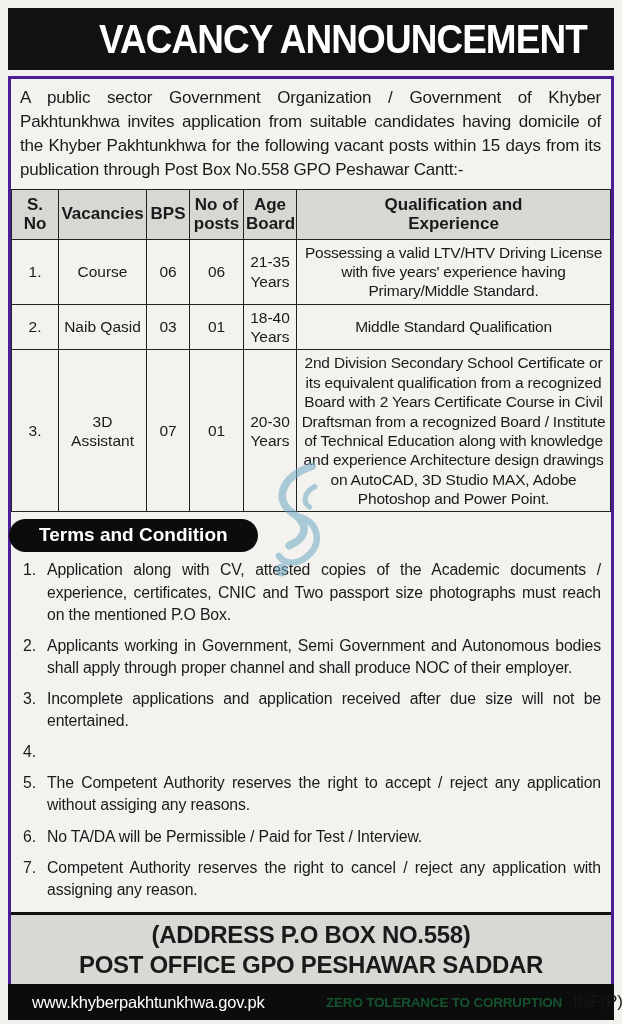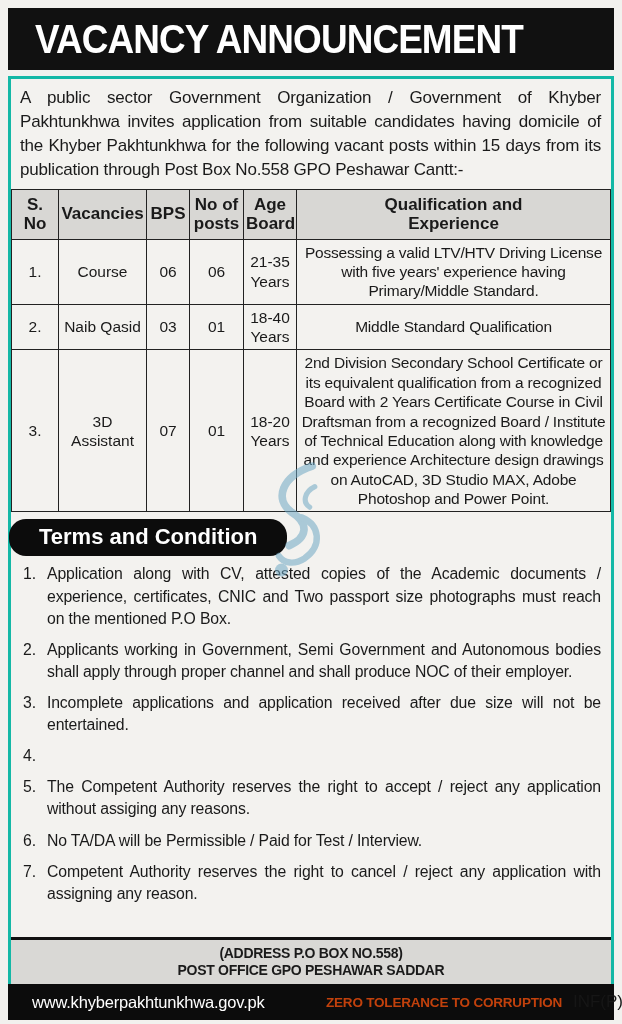--- a/index.html
+++ b/index.html
@@ -11,31 +11,31 @@
     -webkit-font-smoothing:antialiased;
   }
   .page {
     position:relative; width:622px; height:1024px;
     background:#f2f1ee; overflow:hidden;
   }
 
   
   .title-band {
     position:absolute; left:8px; right:8px; top:8px; height:62px;
-    background:#111; display:flex; align-items:center; justify-content:flex-start;
+    background:#111; display:flex; align-items:center; justify-content:flex-end;
   }
   .title-band h1 {
     margin:0; color:#fff; font-size:41px; font-weight:bold;
     white-space:nowrap; transform:scaleX(0.9); letter-spacing:-1px;
   }
 
   
   .content {
     position:absolute; left:8px; right:8px; top:76px; height:912px;
-    border:3px solid #14b8a6; box-sizing:border-box; background:#f3f2ef;
+    border:3px solid #4c1d95; box-sizing:border-box; background:#f3f2ef;
   }
   .intro {
     margin:0; padding:7px 10px 6px 9px;
     font-size:17px; line-height:1.42; text-align:justify;
     letter-spacing:-0.2px;
   }
 
   
   table.vac {
     width:100%; border-collapse:collapse; table-layout:fixed;
@@ -51,56 +51,56 @@
   table.vac td { font-size:15.5px; line-height:1.25; }
   td.qual {
     text-align:justify; padding:4px 8px 5px;
     font-size:15.3px; line-height:1.28; letter-spacing:-0.2px;margin-left:12px;
   }
   .th-qual-inner { display:inline-block; max-width:170px; }
 
   
   .terms-pill {
     display:inline-block; background:#0c0c0c; color:#fff;
-    font-weight:bold; font-size:22px; border-radius:17px;
+    font-weight:bold; font-size:19px; border-radius:17px;
     padding:5px 30px 6px; margin:7px 0 2px -2px;
   }
   .term {
     display:flex; padding:5px 8px 4px 12px;
     font-size:15.8px; line-height:1.4; letter-spacing:-0.15px;
   }
   .term .num { flex:0 0 24px; }
   .term .text { flex:1; text-align:justify; padding-right:2px; }
 
   
   .address {
     position:absolute; left:0; right:0; bottom:0;
     background:#d9d8d5; border-top:3px solid #111;
     text-align:center; font-weight:bold;
-    font-size:14px; line-height:1.22; padding:5px 0 6px;
+    font-size:24px; line-height:1.22; padding:5px 0 6px;
     letter-spacing:-0.3px;
   }
 
   
   .footer {
     position:absolute; left:8px; right:8px; bottom:4px; height:30px;
     background:#0c0c0c; display:flex; align-items:stretch;
     padding:18px; box-sizing:border-box;
   }
   .f-left {
     flex:0 0 252px; background:#0c0c0c; color:#fff;
     font-size:16.5px; display:flex; align-items:center;
     padding-left:6px; letter-spacing:-0.2px; white-space:nowrap;
   }
   .f-wedge {
     flex:0 0 42px;
     background:linear-gradient(103deg, #0c0c0c 0 46%, #f7f6f4 46% 54%, #d6d5d2 54% 100%);
   }
   .f-mid {
-    flex:1; background:#d6d5d2; color:#c2410c; font-weight:bold;
+    flex:1; background:#d6d5d2; color:#14532d; font-weight:bold;
     font-size:13.5px; display:flex; align-items:center; justify-content:center;
     white-space:nowrap; letter-spacing:-0.2px;
   }
   .f-sep { flex:0 0 2px; background:#0c0c0c; }
   .f-right {
     flex:0 0 148px; background:#dcdbd8; color:#161616;
     font-size:17px; display:flex; align-items:center; justify-content:center;
     white-space:nowrap;
   }
 
@@ -159,21 +159,21 @@
           <td>03</td>
           <td>01</td>
           <td>18-40 Years</td>
           <td class="qual">Middle Standard Qualification</td>
         </tr>
         <tr>
           <td>3.</td>
           <td>3D Assistant</td>
           <td>07</td>
           <td>01</td>
-          <td>18-20 Years</td>
+          <td>20-30 Years</td>
           <td class="qual">2nd Division Secondary School Certificate or its equivalent qualification from a recognized Board with 2 Years Certificate Course in Civil Draftsman from a recognized Board / Institute of Technical Education along with knowledge and experience Architecture design drawings on AutoCAD, 3D Studio MAX, Adobe Photoshop and Power Point.</td>
         </tr>
       </tbody>
     </table>
 
     <div class="terms-pill">Terms and Condition</div>
 
     <div>
       <div class="term">
         <span class="num">1.</span>

